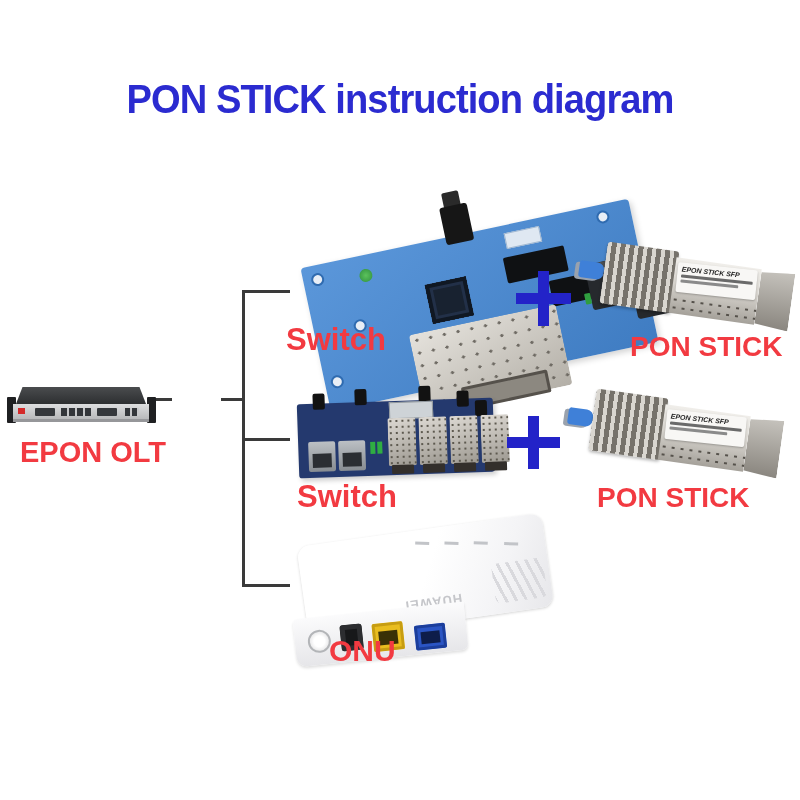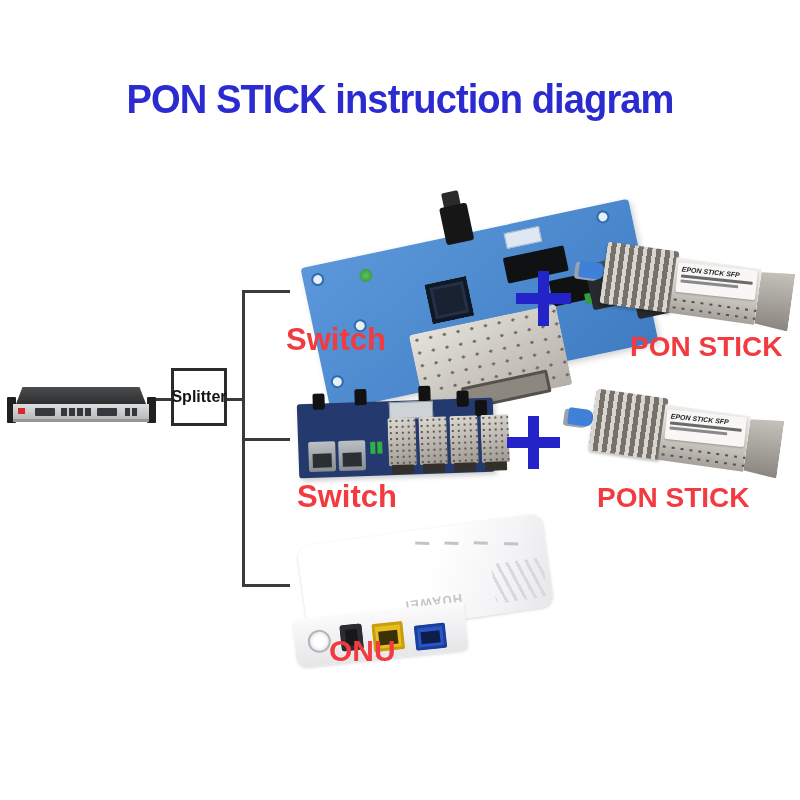--- a/index.html
+++ b/index.html
@@ -129,24 +129,22 @@
     <div class="topface"></div>
     <div class="front">
       <div class="logo"></div>
       <div class="slot" style="left:22px;width:20px"></div>
       <div class="ports4"></div>
       <div class="slot" style="left:84px;width:20px"></div>
       <div class="ports2"></div>
     </div>
     <div class="base"></div>
   </div>
-
-  <div class="splitter">
-    <span>Splitter</span>
-  </div>
+  <div class="red-label" style="left:20px;top:436px;font-size:29px">EPON OLT</div>
+
 
   <div class="board1">
     <div class="dcnub"></div>
     <div class="dcjack"></div>
     <div class="hole" style="left:8px;top:8px"></div>
     <div class="hole" style="left:300px;top:6px"></div>
     <div class="hole" style="left:6px;top:112px"></div>
     <div class="hole" style="left:40px;top:62px"></div>
     <div class="cap"></div>
     <div class="chip"></div>

